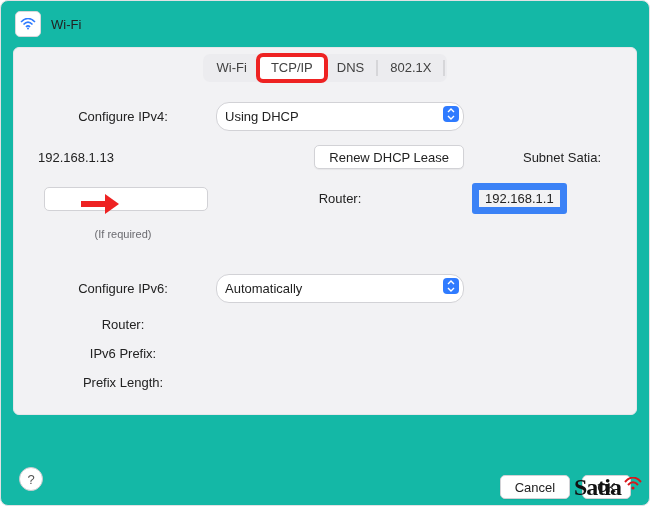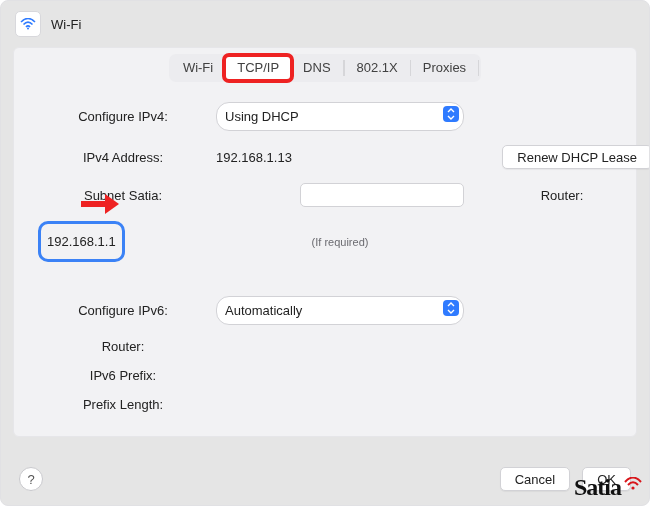--- a/index.html
+++ b/index.html
@@ -1,38 +1,38 @@
 <!DOCTYPE html>
 <html><head>
 <meta charset="utf-8">
 <style>
   html,body{margin:0;padding:0;font-family:-apple-system,BlinkMacSystemFont,"Helvetica Neue",Arial,sans-serif;font-size:13px;color:#222;background:#fff}
-  .window{width:650px;height:506px;box-sizing:border-box;background:#e5e5e5;border:1px solid #e1e1e4;border-radius:8px;position:relative;overflow:hidden}
+  .window{width:650px;height:506px;box-sizing:border-box;background:#14b8a6;border:1px solid #e1e1e4;border-radius:8px;position:relative;overflow:hidden}
   .titlebar{display:flex;align-items:center;gap:10px;padding:10px 14px}
   .wifi-badge{width:24px;height:24px;border:1px solid #d8d8dc;border-radius:5px;background:#fff;display:flex;align-items:center;justify-content:center}
   .panel{margin:0 12px 8px 12px;background:#f2f2f4;border:1px solid #e6e6e9;border-radius:6px;padding-bottom:18px;}
   .tabs{display:flex;justify-content:center;gap:0;margin:8px auto 14px;height:24px;align-items:center}
   .tab{padding:4px 12px;color:#414141;font-size:13px;line-height:16px;position:relative}
   .tab.first{border-top-left-radius:6px;border-bottom-left-radius:6px}
   .tab.last{border-top-right-radius:6px;border-bottom-right-radius:6px}
   .tab.sel{background:#ffffff;border-radius:6px;box-shadow:0 1px 2px rgba(0,0,0,.12),0 0 0 1px rgba(0,0,0,.06)}
   .tab.framed{outline:4px solid #e22; outline-offset:-1px;border-radius:4px}
   .tabs-wrap{background:#ececef;border-radius:7px;padding:2px;display:flex}
   .divider{width:1px;background:#d6d6d9;height:16px;align-self:center}
   .form{display:grid;grid-template-columns:170px 1fr 180px;column-gap:8px;row-gap:14px;align-items:center;padding:8px 20px 6px 24px}
   .lbl{text-align:center;color:#222}
   .val{color:#222}
   .select{appearance:none;width:230px;height:23px;border:1px solid #d2d2d6;border-radius:13px;background:#fff;padding:2px 8px;font-size:13px;color:#222;position:relative;display:flex;align-items:center}
   .select .chev{position:absolute;right:4px;top:3px;width:16px;height:16px;background:#2f7bff;border-radius:4px;display:flex;align-items:center;justify-content:center}
   .btn{height:24px;padding:0 14px;border:1px solid #d2d2d6;border-radius:5px;background:#fff;font-size:13px;color:#222;box-shadow:0 1px 1px rgba(0,0,0,.05);cursor:pointer}
   .input{height:22px;width:150px;border:1px solid #d2d2d6;border-radius:5px;background:#fff;padding:0 6px;font-size:13px}
   .hint{font-size:11px;color:#6b6b70;text-align:center}
-  .router-hl{border:3px solid #3b82f6;padding:10px 6px;display:inline-block;border-radius:10px}
+  .router-hl{border:7px solid #3b82f6;padding:1px 6px;display:inline-block;border-radius:3px}
   .arrow{position:absolute;left:78px;top:192px}
-  .footer{position:absolute;bottom:14px;right:18px;display:flex;gap:12px;align-items:center}
+  .footer{position:absolute;bottom:6px;right:18px;display:flex;gap:12px;align-items:center}
   .help{position:absolute;bottom:14px;left:18px;width:22px;height:22px;border:1px solid #c9c9cd;border-radius:50%;display:flex;align-items:center;justify-content:center;color:#555;font-size:13px;background:#fff;cursor:pointer}
   .watermark{position:absolute;right:6px;bottom:4px;font-size:24px;font-weight:800;font-family:Georgia,serif;color:#111;letter-spacing:-1px}
   .watermark .wifi-red{display:inline-block;vertical-align:4px;margin-left:2px}
   svg{display:block}
 </style>
 </head>
 <body>
 
 <div class="window">
 
@@ -52,42 +52,40 @@
 
     <div class="tabs">
       <div class="tabs-wrap">
         <div class="tab first">Wi-Fi</div>
         <div class="tab sel framed">TCP/IP</div>
         <div class="tab">DNS</div>
         <div class="divider"></div>
         <div class="divider"></div>
         <div class="tab">802.1X</div>
         <div class="divider"></div>
-        <div class="tab">Proxies</div>
         <div class="divider"></div>
       </div>
     </div>
 
     <div class="form">
 
       <div class="lbl">Configure IPv4:</div>
       <div>
         <div class="select">
           <span>Using DHCP</span>
           <span class="chev">
             <svg width="10" height="12" viewBox="0 0 10 12">
                 <path d="M2 4 L5 1 L8 4" stroke="#fff" stroke-width="1.4" fill="none"></path>
                 <path d="M2 8 L5 11 L8 8" stroke="#fff" stroke-width="1.4" fill="none"></path>
               </svg>
           </span>
         </div>
       </div>
       <div></div>
 
-      <div class="lbl">IPv4 Address:</div>
       <div class="val">192.168.1.13</div>
       <div style="text-align:right"><button class="btn">Renew DHCP Lease</button></div>
 
       <div class="lbl">Subnet Satia:</div>
       <div style="display:flex;gap:6px;align-items:center;justify-content:flex-end">
         <input class="input" value="" style="">
       </div>
 
       <div class="lbl">Router:</div>
       <div><span class="router-hl">192.168.1.1</span></div>

